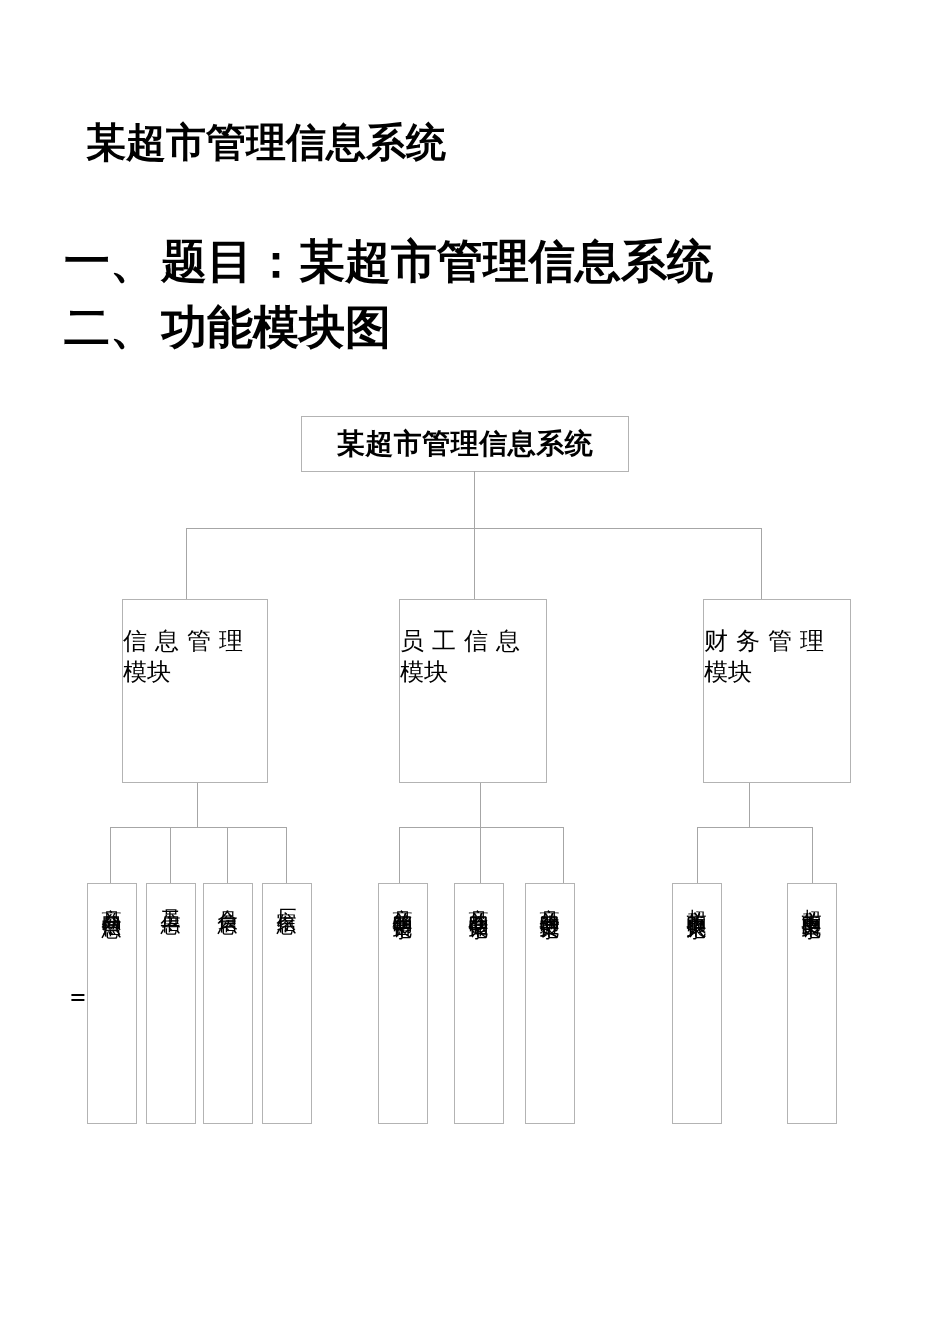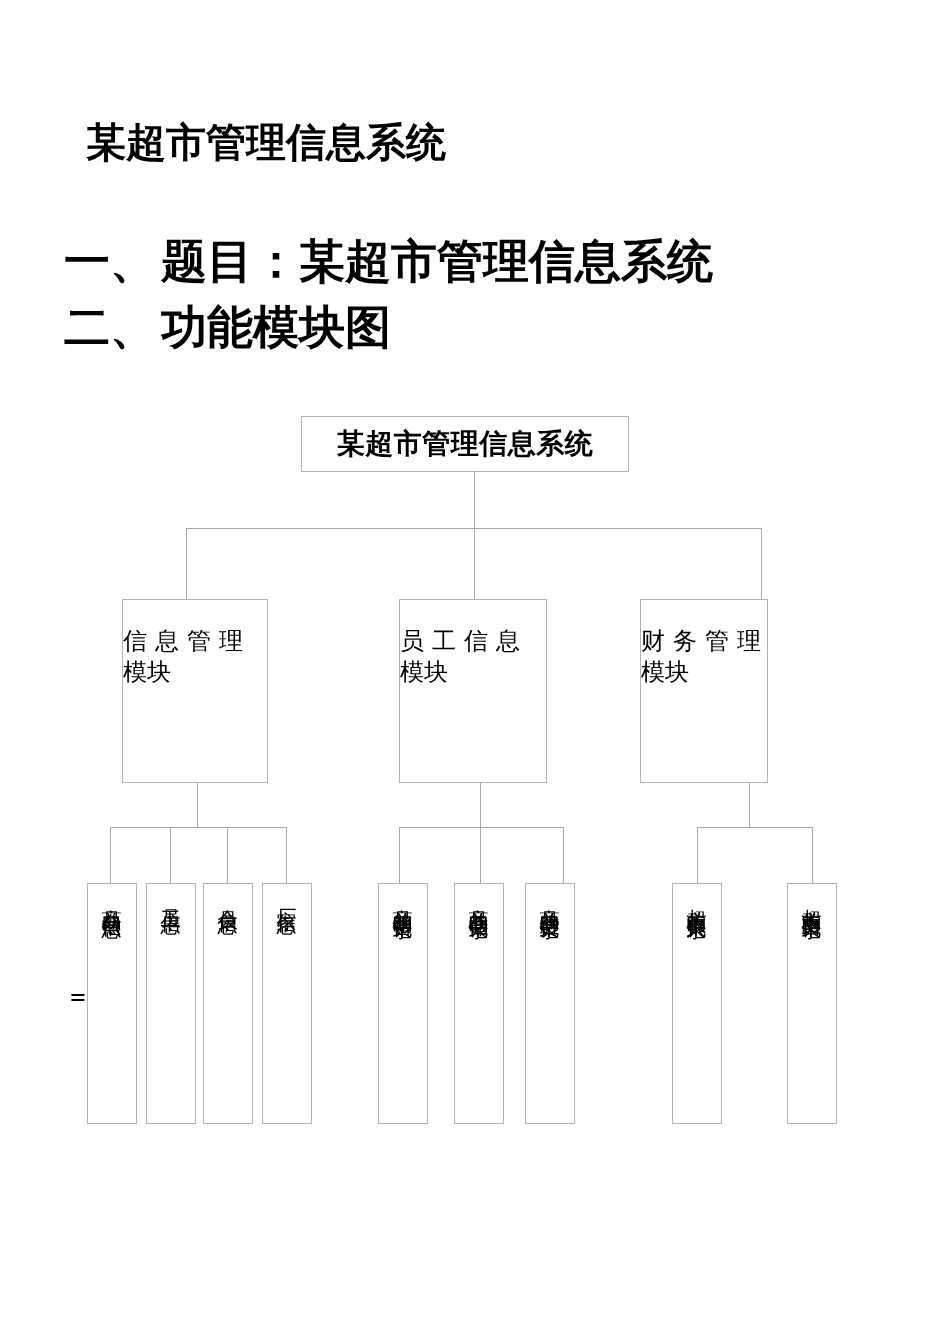--- a/index.html
+++ b/index.html
@@ -85,21 +85,21 @@
   <div class="vline" style="left:761px;top:528px;height:71px"></div>
 
   <div class="node l2-node" style="left:122px;width:146px">
     <span class="line1">信息管理</span>
     <span class="line2">模块</span>
   </div>
   <div class="node l2-node" style="left:399px;width:148px">
     <span class="line1">员工信息</span>
     <span class="line2">模块</span>
   </div>
-  <div class="node l2-node" style="left:640px;width:128px">
+  <div class="node l2-node" style="left:703px;width:148px">
     <span class="line1">财务管理</span>
     <span class="line2">模块</span>
   </div>
 
   <div class="vline" style="left:197px;top:783px;height:44px"></div>
   <div class="hline" style="left:110px;top:827px;width:177px"></div>
   <div class="vline" style="left:110px;top:827px;height:56px"></div>
   <div class="vline" style="left:170px;top:827px;height:56px"></div>
   <div class="vline" style="left:227px;top:827px;height:56px"></div>
   <div class="vline" style="left:286px;top:827px;height:56px"></div>

